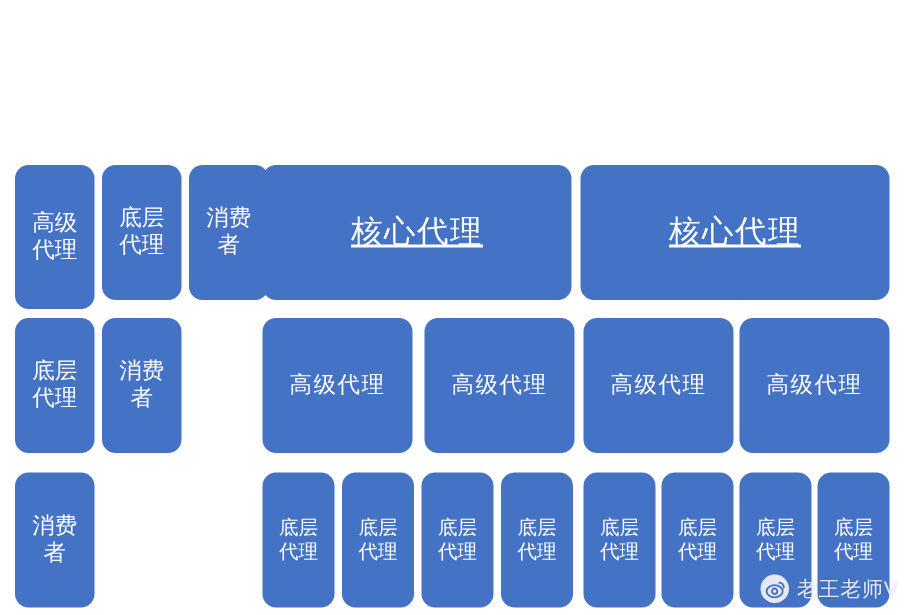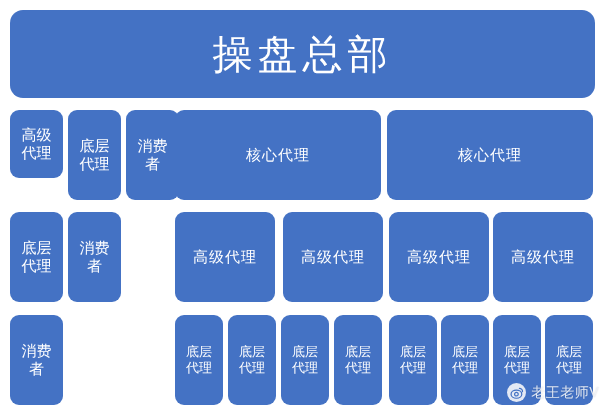--- a/index.html
+++ b/index.html
@@ -29,22 +29,23 @@
     white-space: pre-line;
     user-select: none;
   }
   .node.title {
     border-radius: 13px;
     font-size: 40px;
     letter-spacing: 5px;
     font-weight: 400;
   }
   .node.core {
-    font-size: 15px;
+    font-size: 21px;
     letter-spacing: 1px;
+    text-decoration: underline;
   }
   .node.senior {
     font-size: 15px;
     letter-spacing: 1px;
     text-align: right;
   }
   .node.narrow {
     font-size: 15px;
     letter-spacing: 0px;
   }
@@ -80,24 +81,23 @@
     color: #eef1f7;
     text-shadow: 0 0 2px rgba(0,0,0,0.18);
     letter-spacing: 0.5px;
   }
 </style>
 </head>
 <body>
 
 <div id="canvas" style="background: rgb(255, 255, 255);">
 
-  <div class="node title" id="title-node" style="left: 10px; top: 10px; width: 585px; height: 88px; background: rgb(68, 114, 196); color: rgb(255, 255, 255);">操盘总部</div>
 
   <div id="left-column">
-      <div class="node narrow" style="left: 10px; top: 110px; width: 53px; height: 68px; background: rgb(68, 114, 196); color: rgb(255, 255, 255);">高级
+      <div class="node narrow" style="left: 10px; top: 110px; width: 53px; height: 96px; background: rgb(68, 114, 196); color: rgb(255, 255, 255);">高级
 代理</div>
       <div class="node narrow" style="left: 68px; top: 110px; width: 53px; height: 90px; background: rgb(68, 114, 196); color: rgb(255, 255, 255);">底层
 代理</div>
       <div class="node narrow" style="left: 126px; top: 110px; width: 53px; height: 90px; background: rgb(68, 114, 196); color: rgb(255, 255, 255);">消费
 者</div>
       <div class="node narrow" style="left: 10px; top: 212px; width: 53px; height: 90px; background: rgb(68, 114, 196); color: rgb(255, 255, 255);">底层
 代理</div>
       <div class="node narrow" style="left: 68px; top: 212px; width: 53px; height: 90px; background: rgb(68, 114, 196); color: rgb(255, 255, 255);">消费
 者</div>
       <div class="node narrow" style="left: 10px; top: 315px; width: 53px; height: 90px; background: rgb(68, 114, 196); color: rgb(255, 255, 255);">消费

